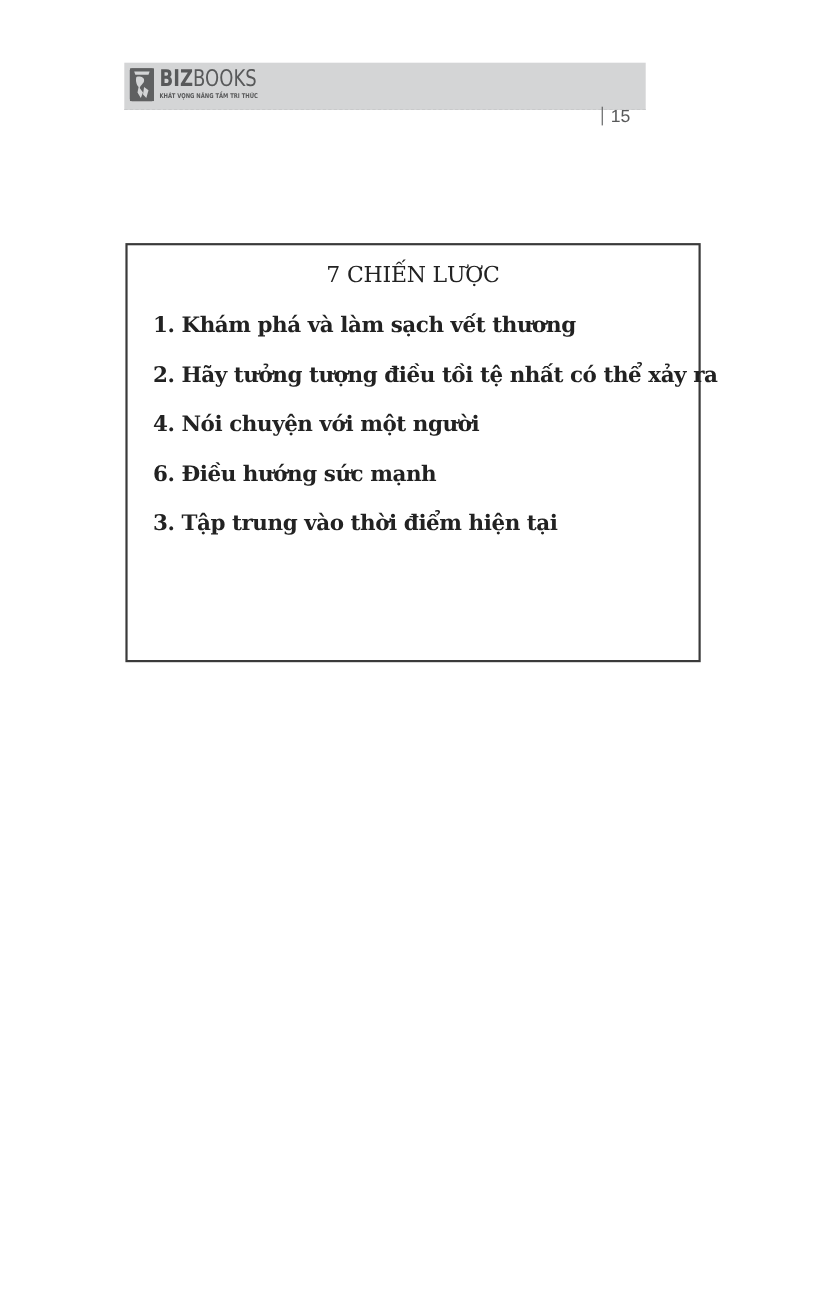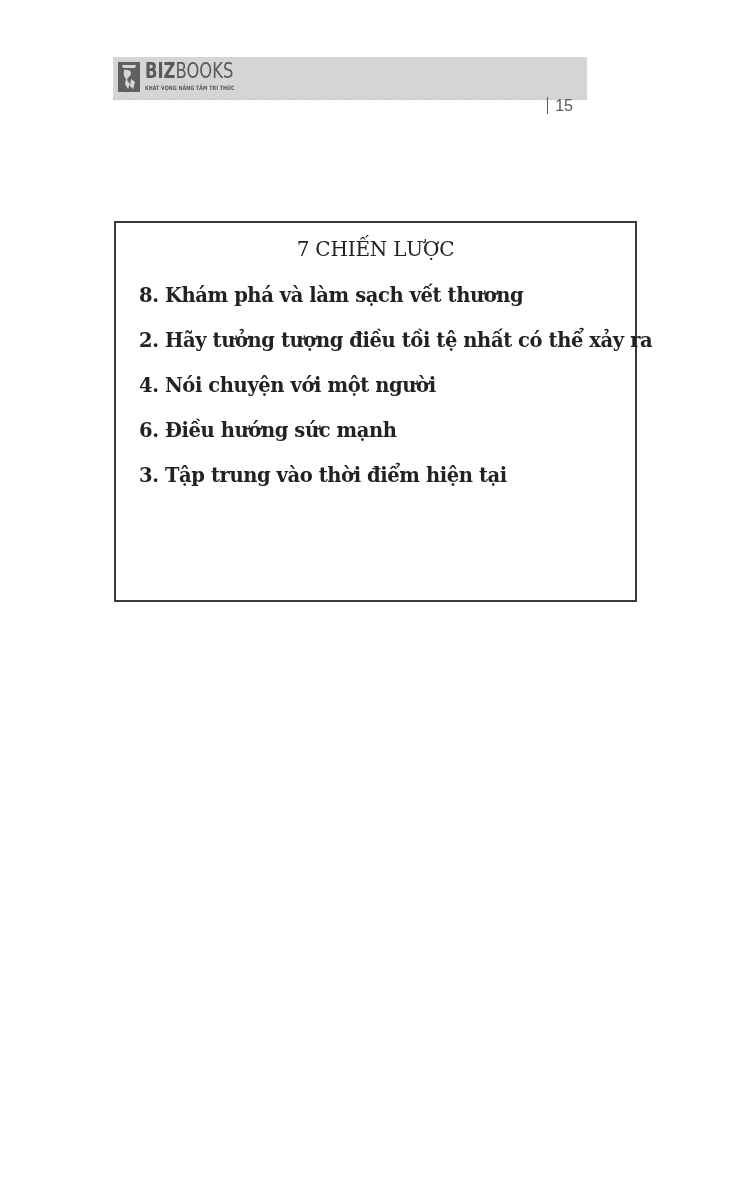--- a/index.html
+++ b/index.html
@@ -59,19 +59,19 @@
     </svg>
   </div>
   <div class="logo-text"><span class="biz">BIZ</span><span>BOOKS</span></div>
   <div class="logo-tagline">KHÁT VỌNG NÂNG TẦM TRI THỨC</div>
   <div class="page-number"><span class="sep"></span><span>15</span></div>
 </div>
 
 <div class="strategy-box">
   <div class="box-title">7 CHIẾN LƯỢC</div>
   <ul class="strategy-list">
-    <li>8. Khám phá và làm sạch vết thương</li>
+    <li>1. Khám phá và làm sạch vết thương</li>
     <li>2. Hãy tưởng tượng điều tồi tệ nhất có thể xảy ra</li>
     <li>4. Nói chuyện với một người</li>
     <li>6. Điều hướng sức mạnh</li>
     <li>3. Tập trung vào thời điểm hiện tại</li>
   </ul>
 </div>
 
 </body></html>

